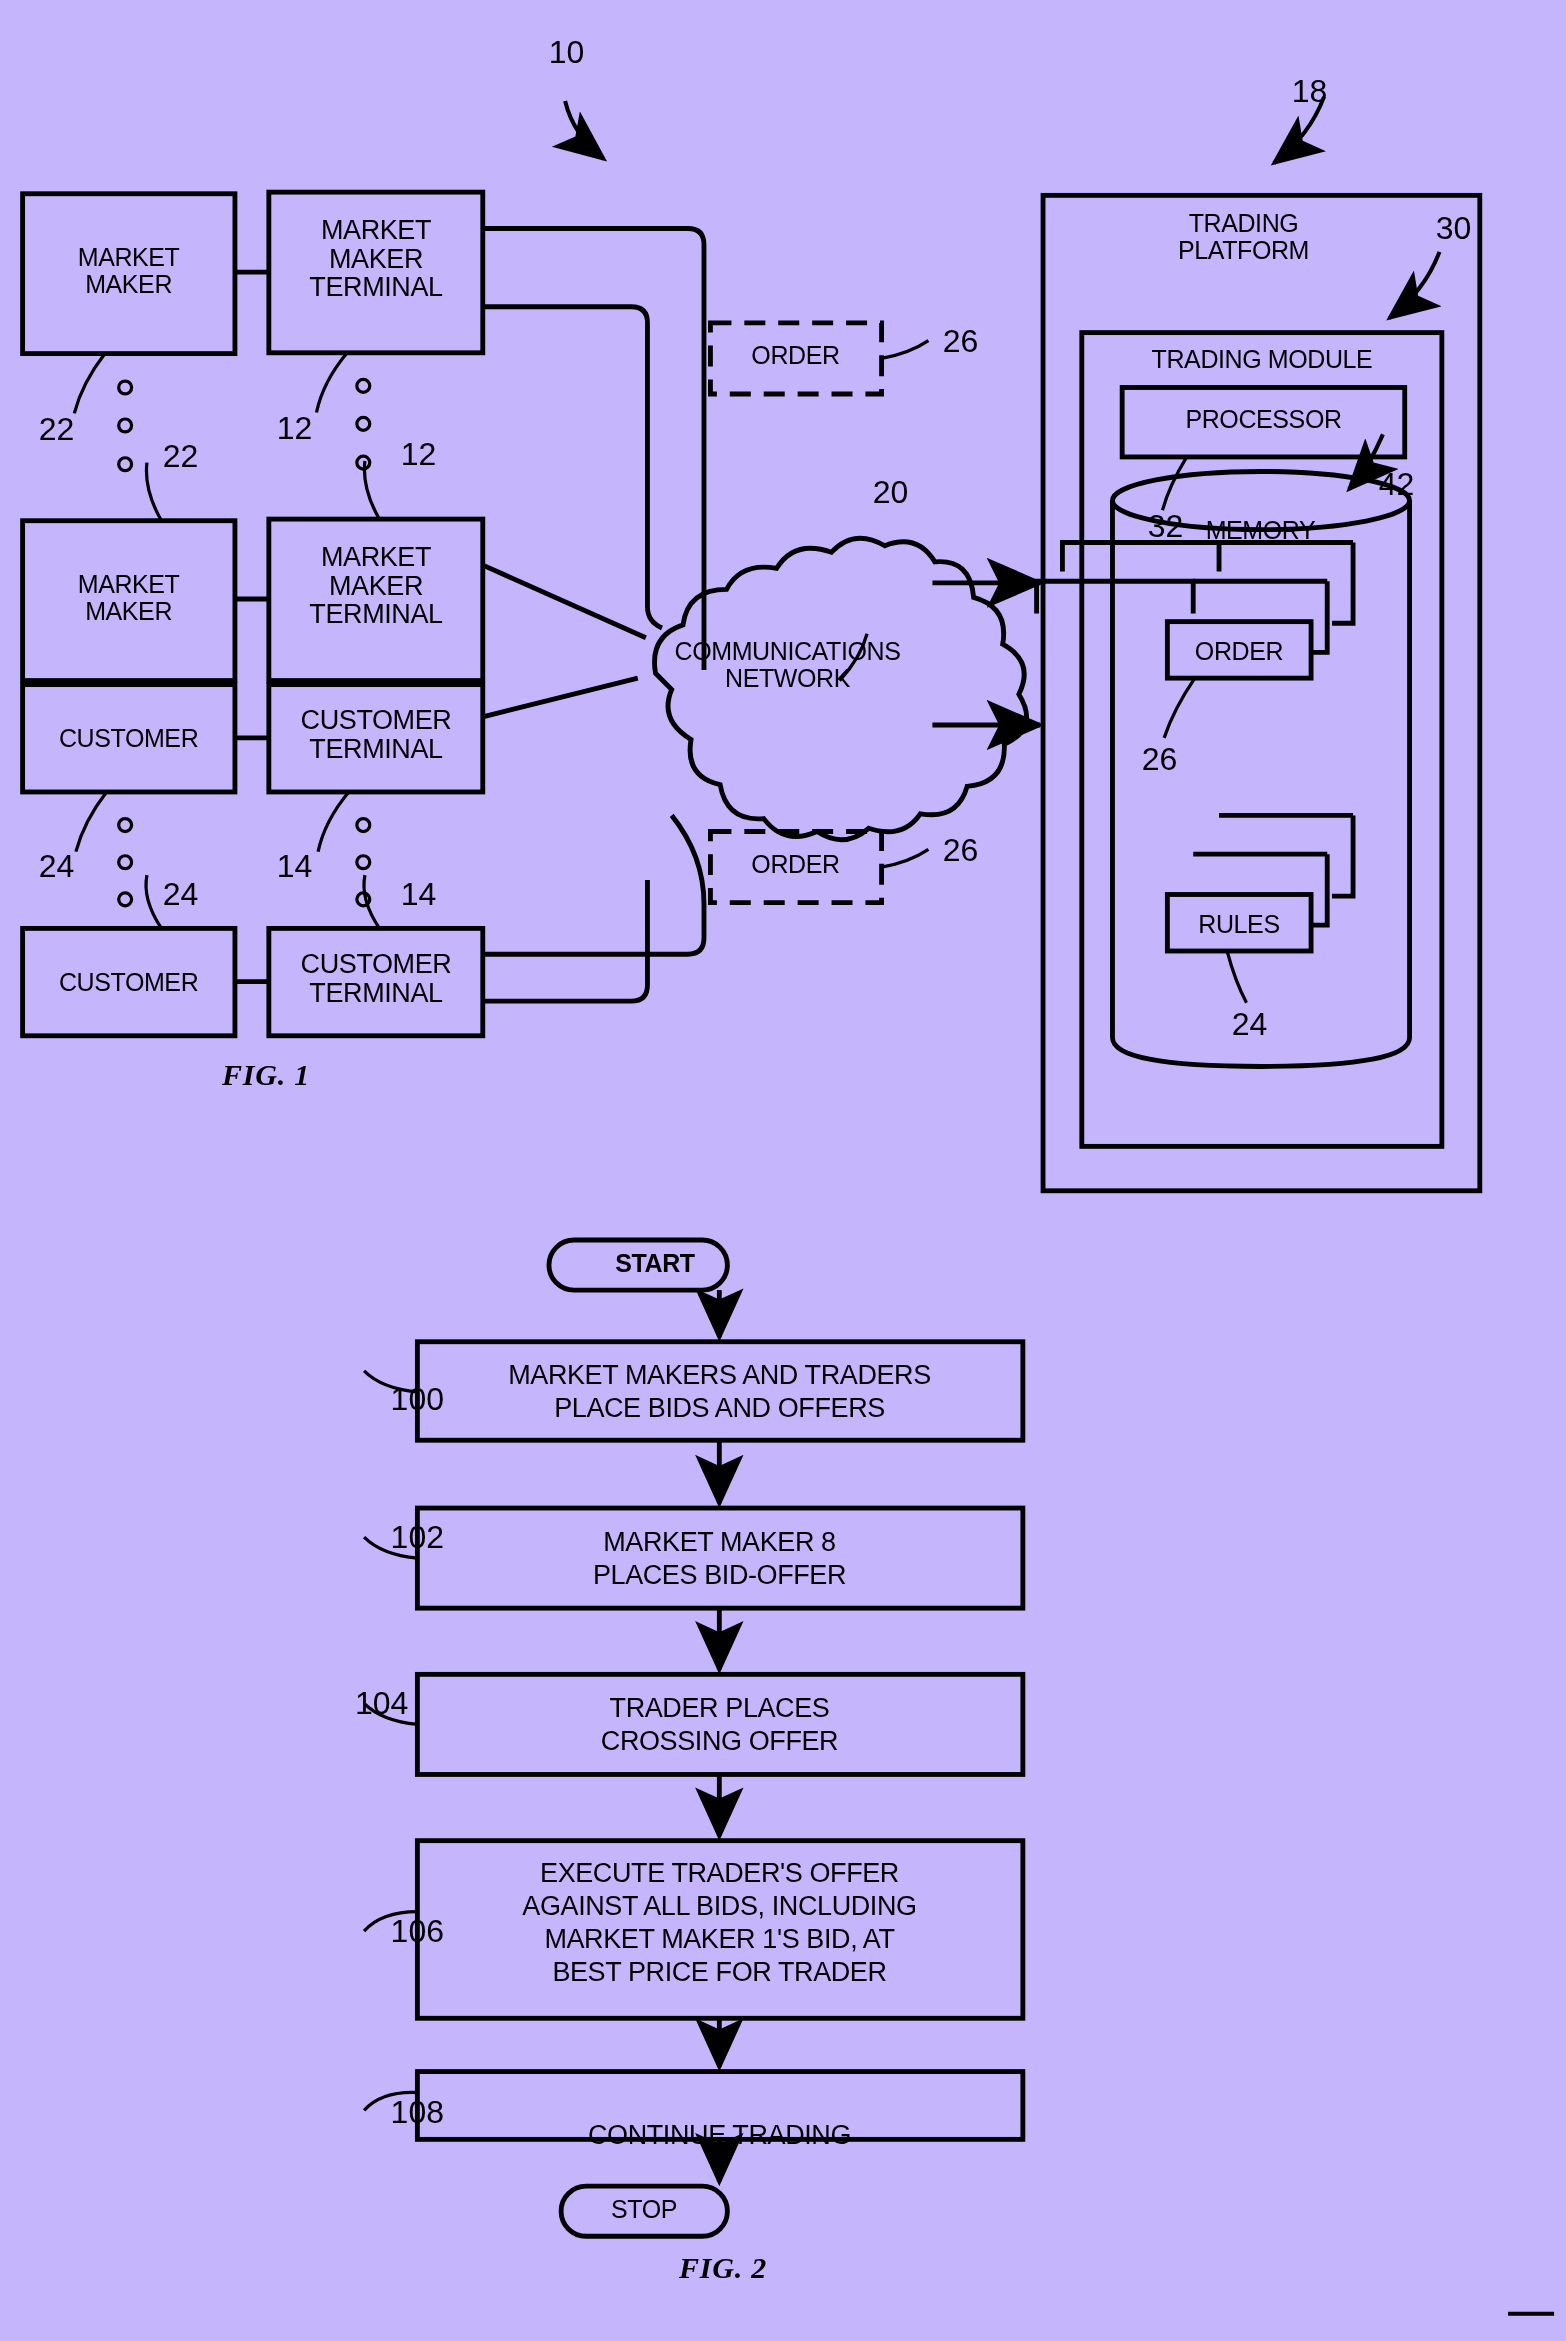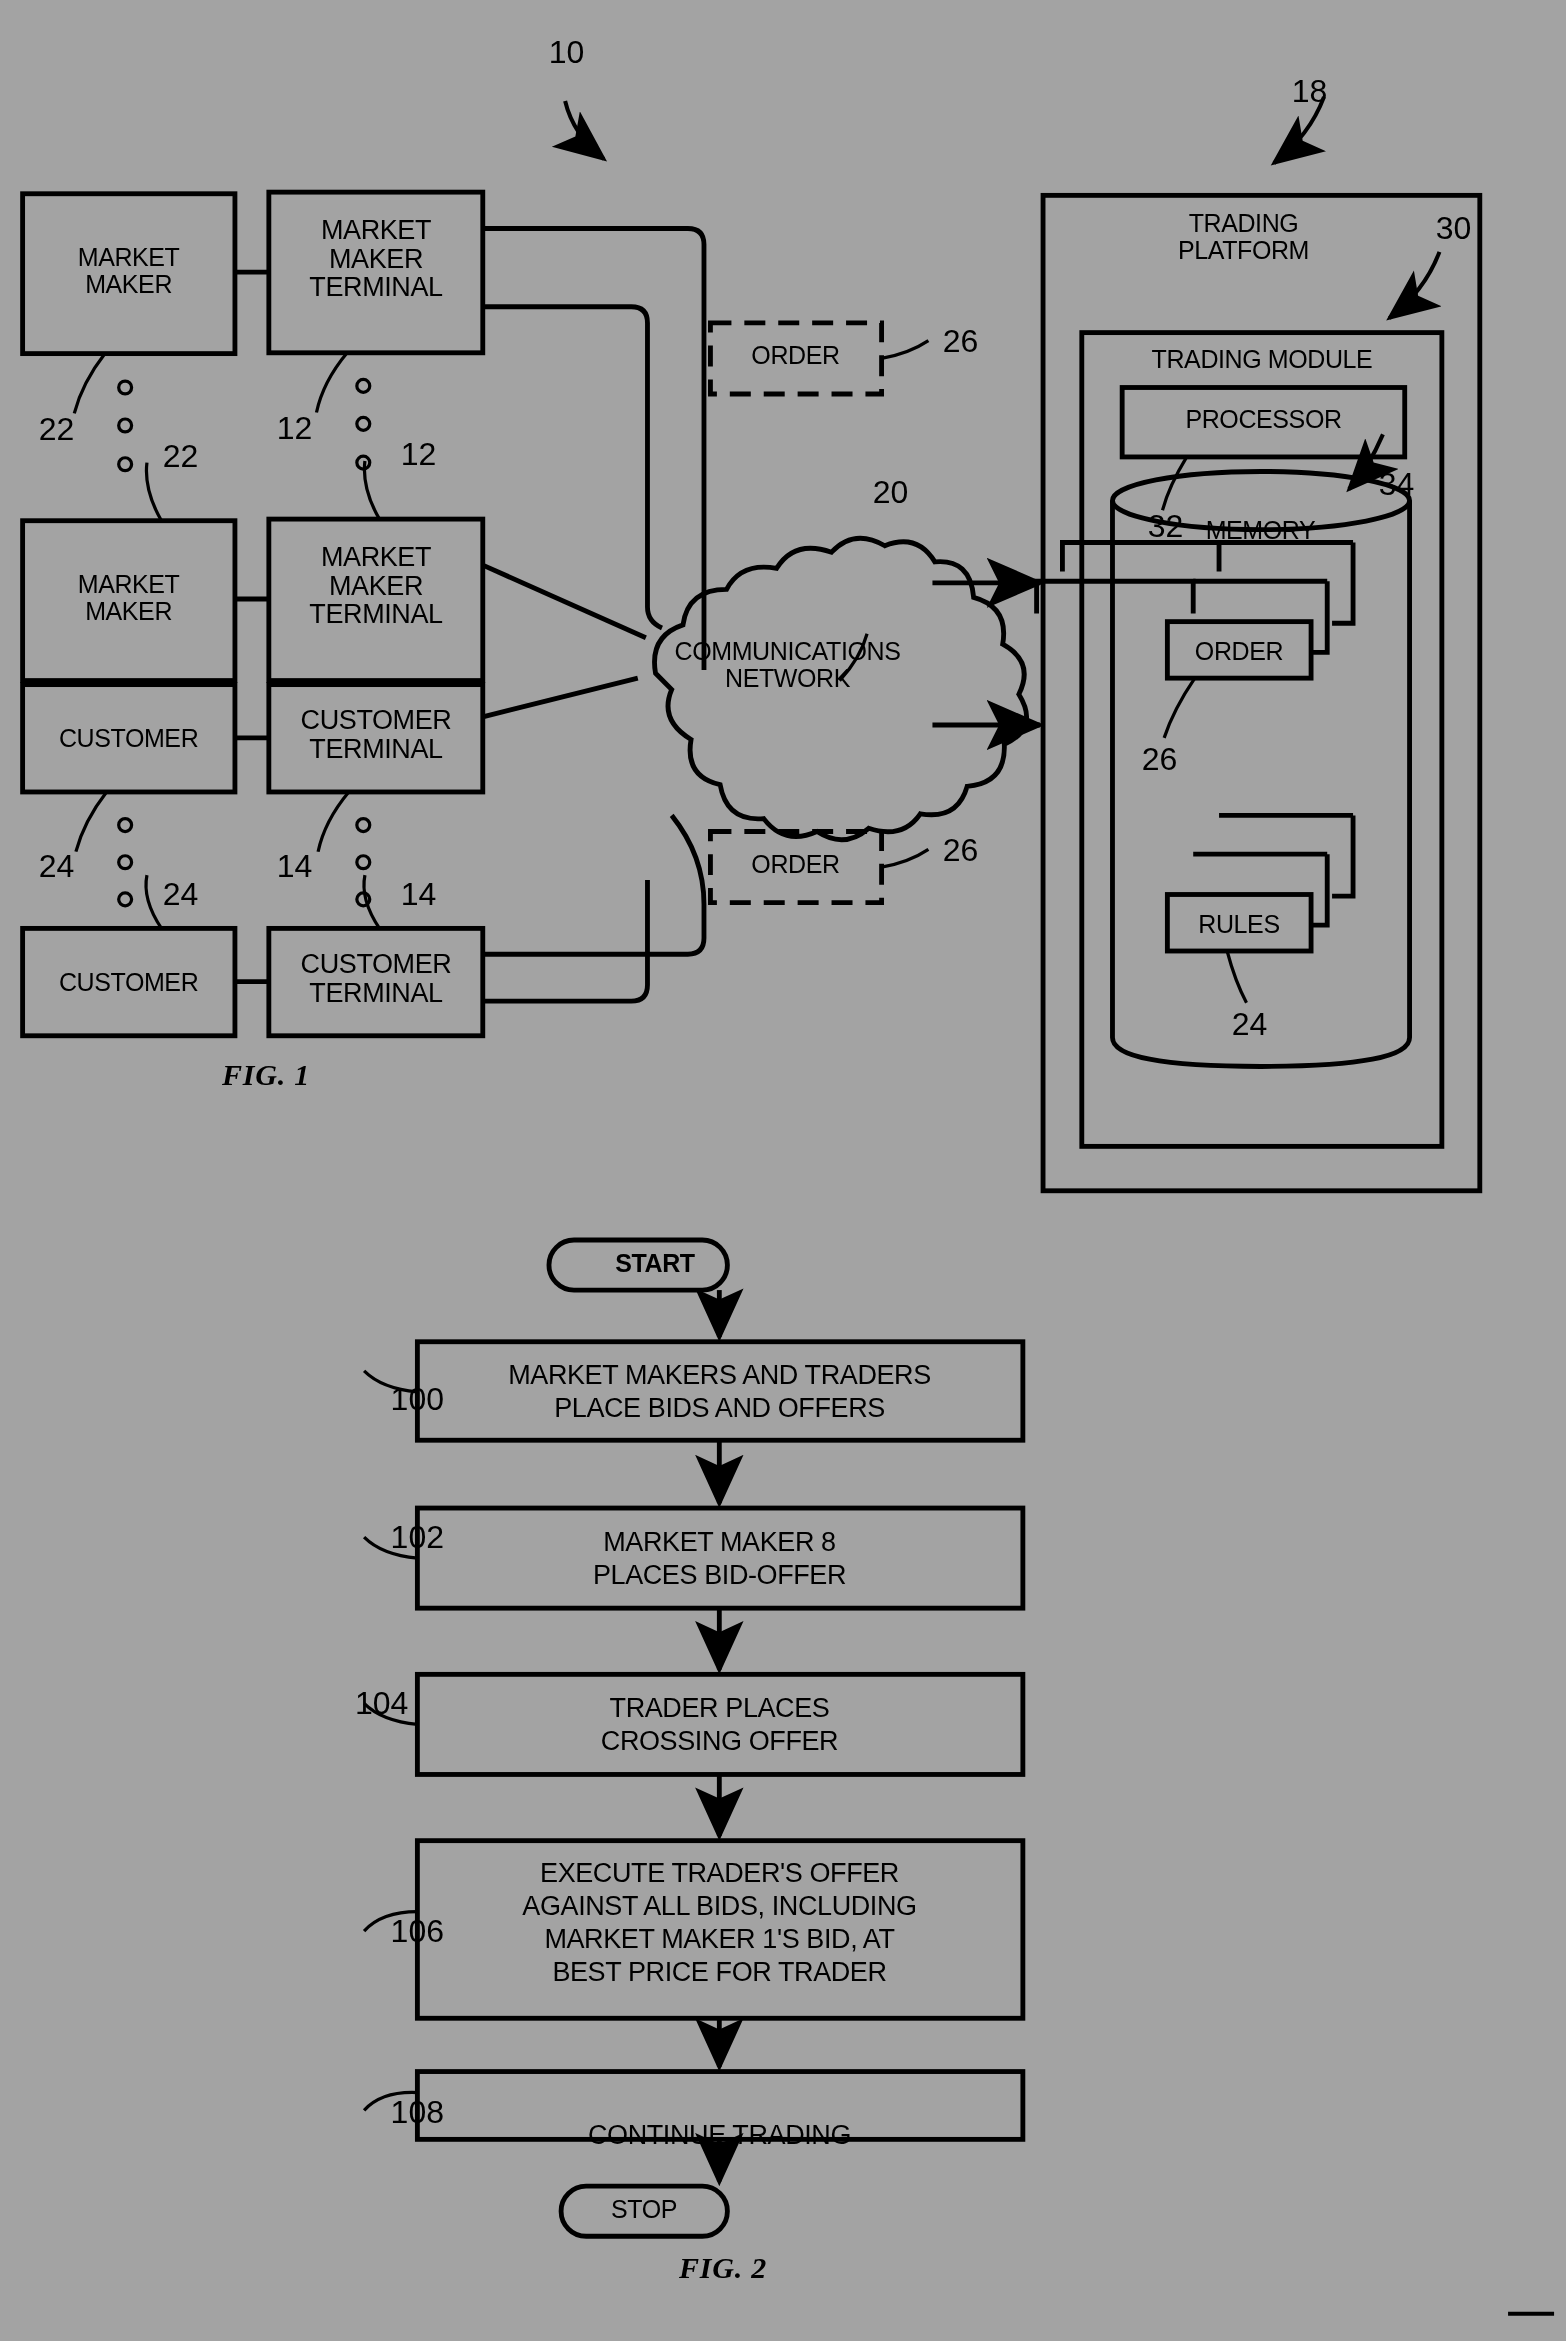--- a/index.html
+++ b/index.html
@@ -4,21 +4,21 @@
 <style>
   html, body {
     margin: 0;
     padding: 0;
     background: #ffffff;
   }
   #page {
     position: relative;
     width: 1567px;
     height: 2342px;
-    background: #a3a3a3;
+    background: #c4b5fd;
     font-family: "Liberation Sans", sans-serif;
     overflow: hidden;
   }
   .svg-layer {
     position: absolute;
     top: 0;
     left: 0;
     width: 1567px;
     height: 2342px;
   }
@@ -251,21 +251,21 @@
   <div class="lbl refnum" style="left:858px; top:476px; width:65px;">20</div>
 
   <div class="lbl box-label" style="left:1074px; top:210px; width:339px;">TRADING
 PLATFORM</div>
   <div class="lbl refnum" style="left:1277px; top:75px; width:65px;">18</div>
   <div class="lbl refnum" style="left:1421px; top:212px; width:65px;">30</div>
 
   <div class="lbl box-label" style="left:1082px; top:346px; width:360px;">TRADING MODULE</div>
   <div class="lbl box-label" style="left:1122px; top:406px; width:283px;">PROCESSOR</div>
   <div class="lbl refnum" style="left:1133px; top:510px; width:65px;">32</div>
-  <div class="lbl refnum" style="left:1364px; top:468px; width:65px;">34</div>
+  <div class="lbl refnum" style="left:1364px; top:468px; width:65px;">42</div>
 
   <div class="lbl box-label" style="left:1112px; top:517px; width:297px;">MEMORY</div>
   <div class="lbl box-label" style="left:1167px; top:638px; width:144px;">ORDER</div>
   <div class="lbl refnum" style="left:1127px; top:743px; width:65px;">26</div>
   <div class="lbl box-label" style="left:1167px; top:911px; width:144px;">RULES</div>
   <div class="lbl refnum" style="left:1217px; top:1008px; width:65px;">24</div>
 
   <div class="lbl figlabel" style="left:161px; top:1059px; width:210px;">FIG. 1</div>
 
   <div class="lbl box-label" style="left:566px; top:1250px; width:178px;font-weight:bold;">START</div>

